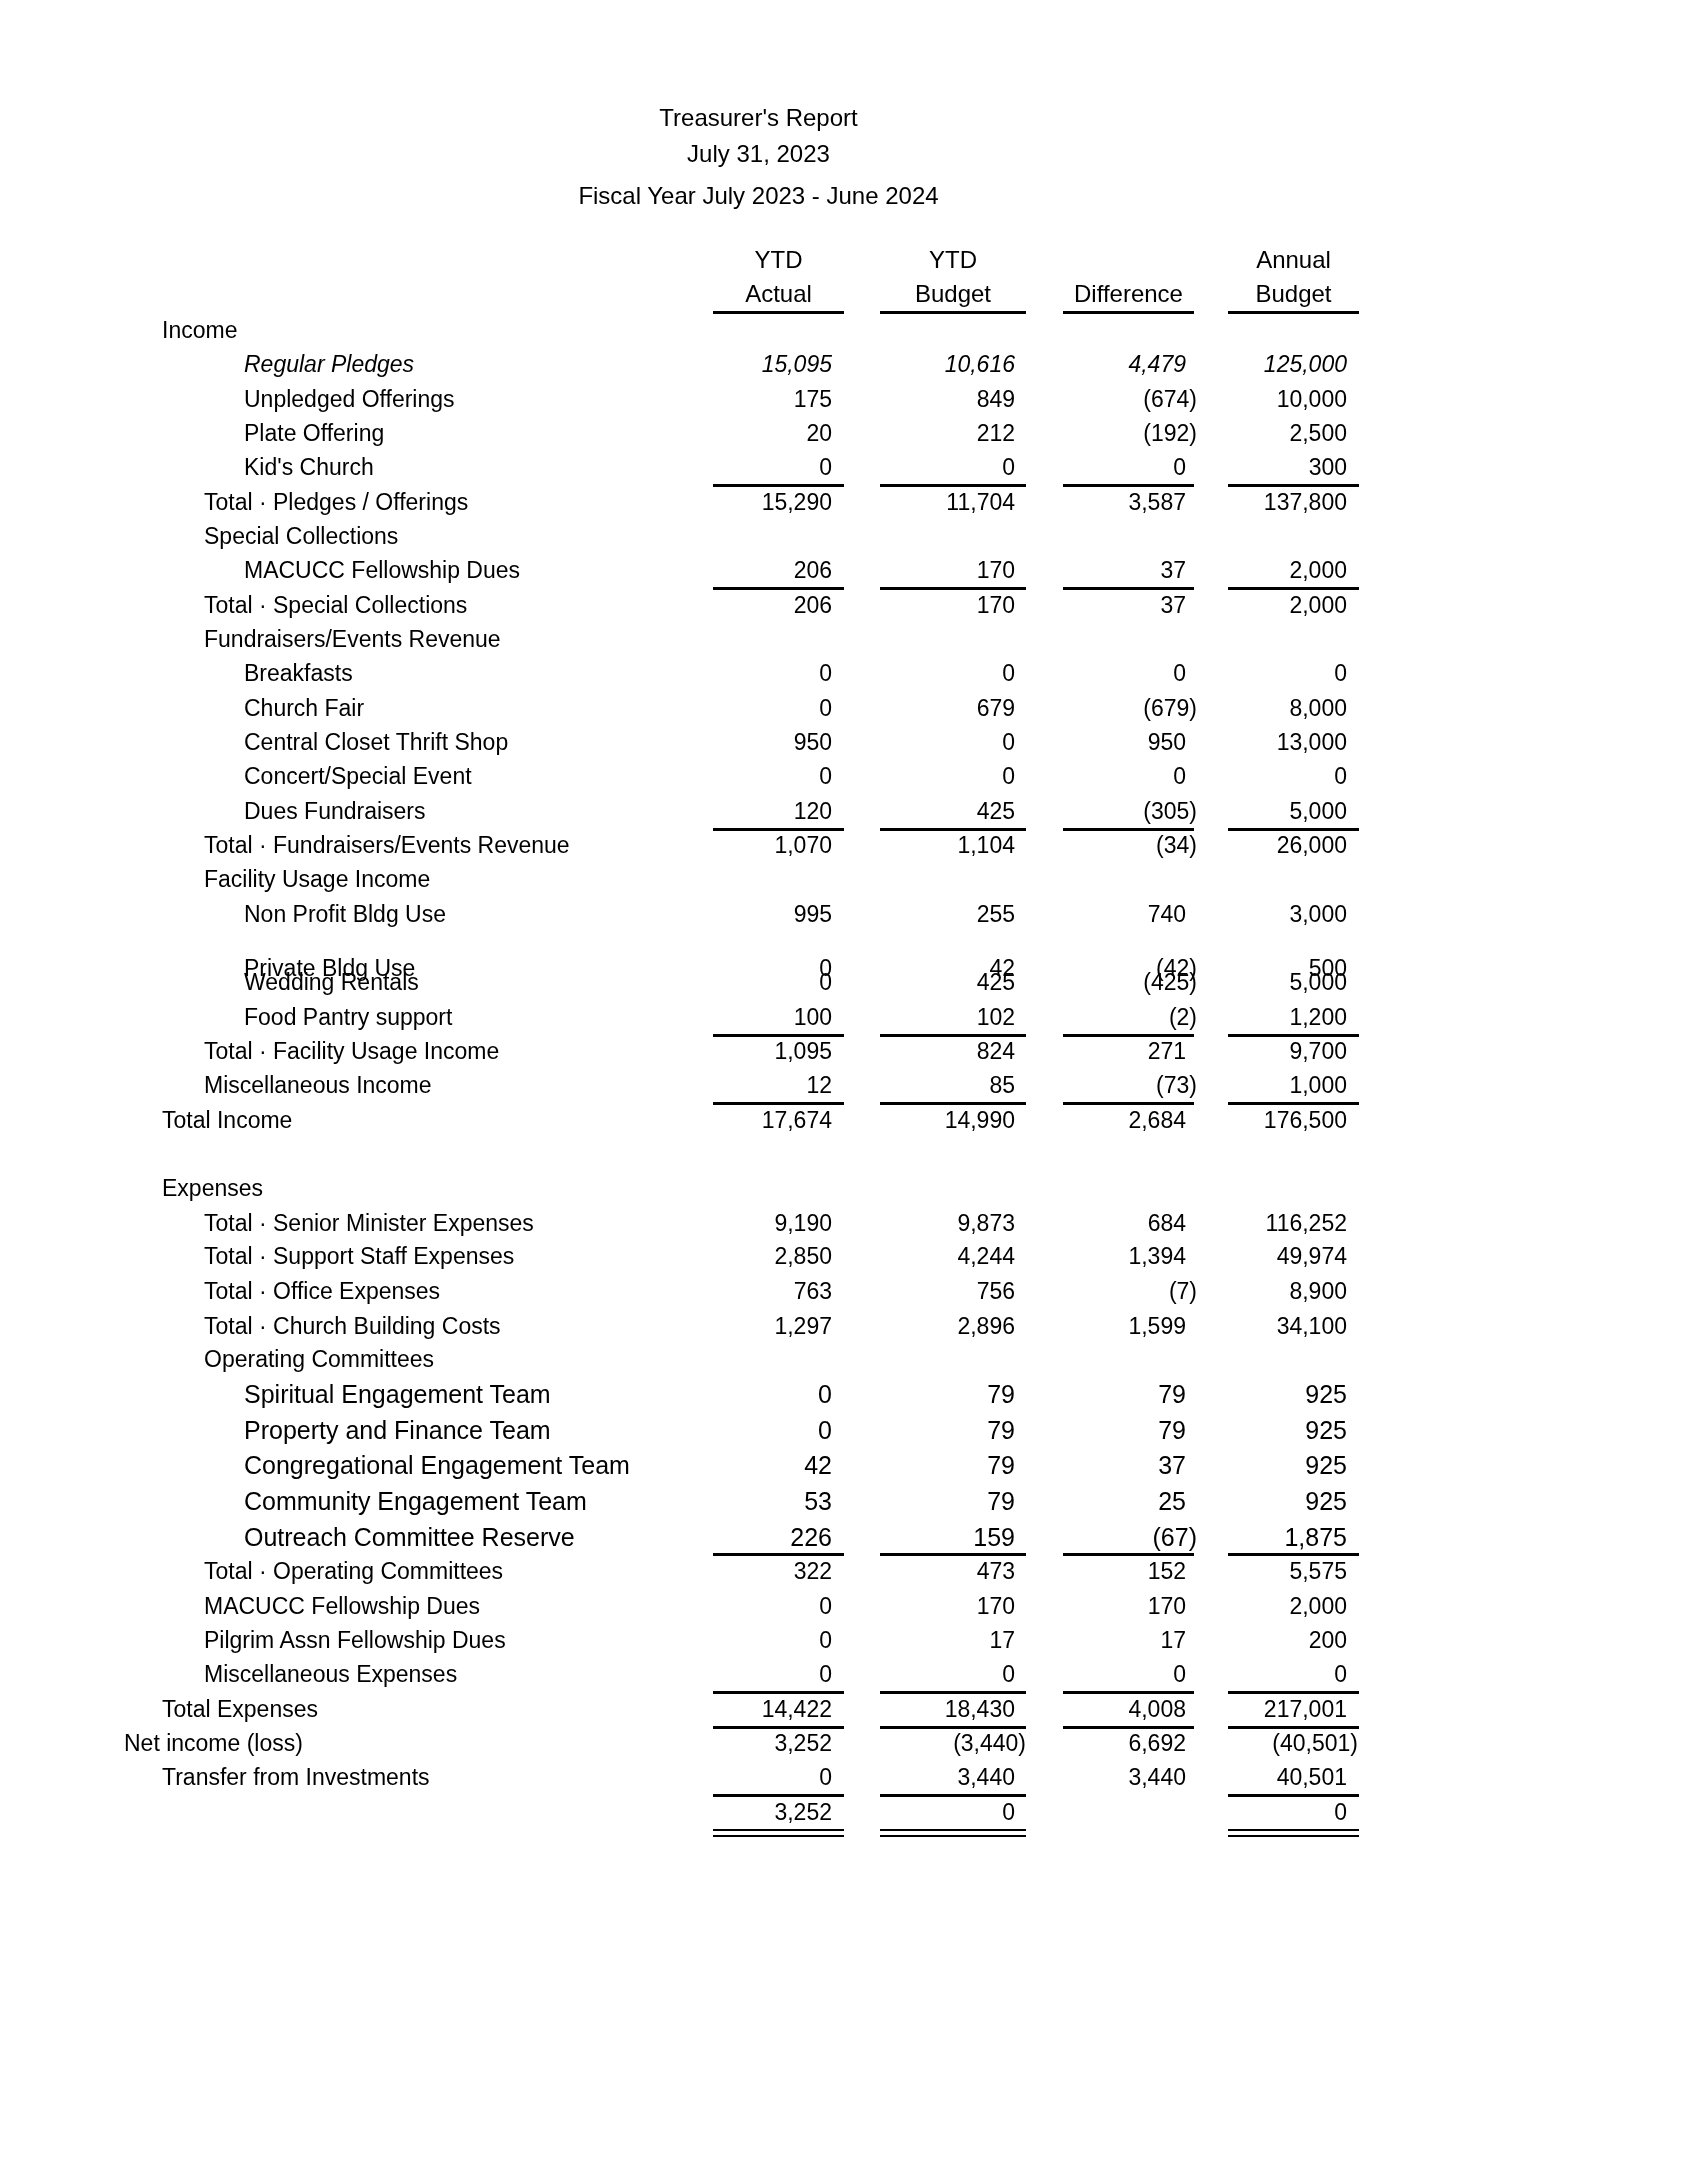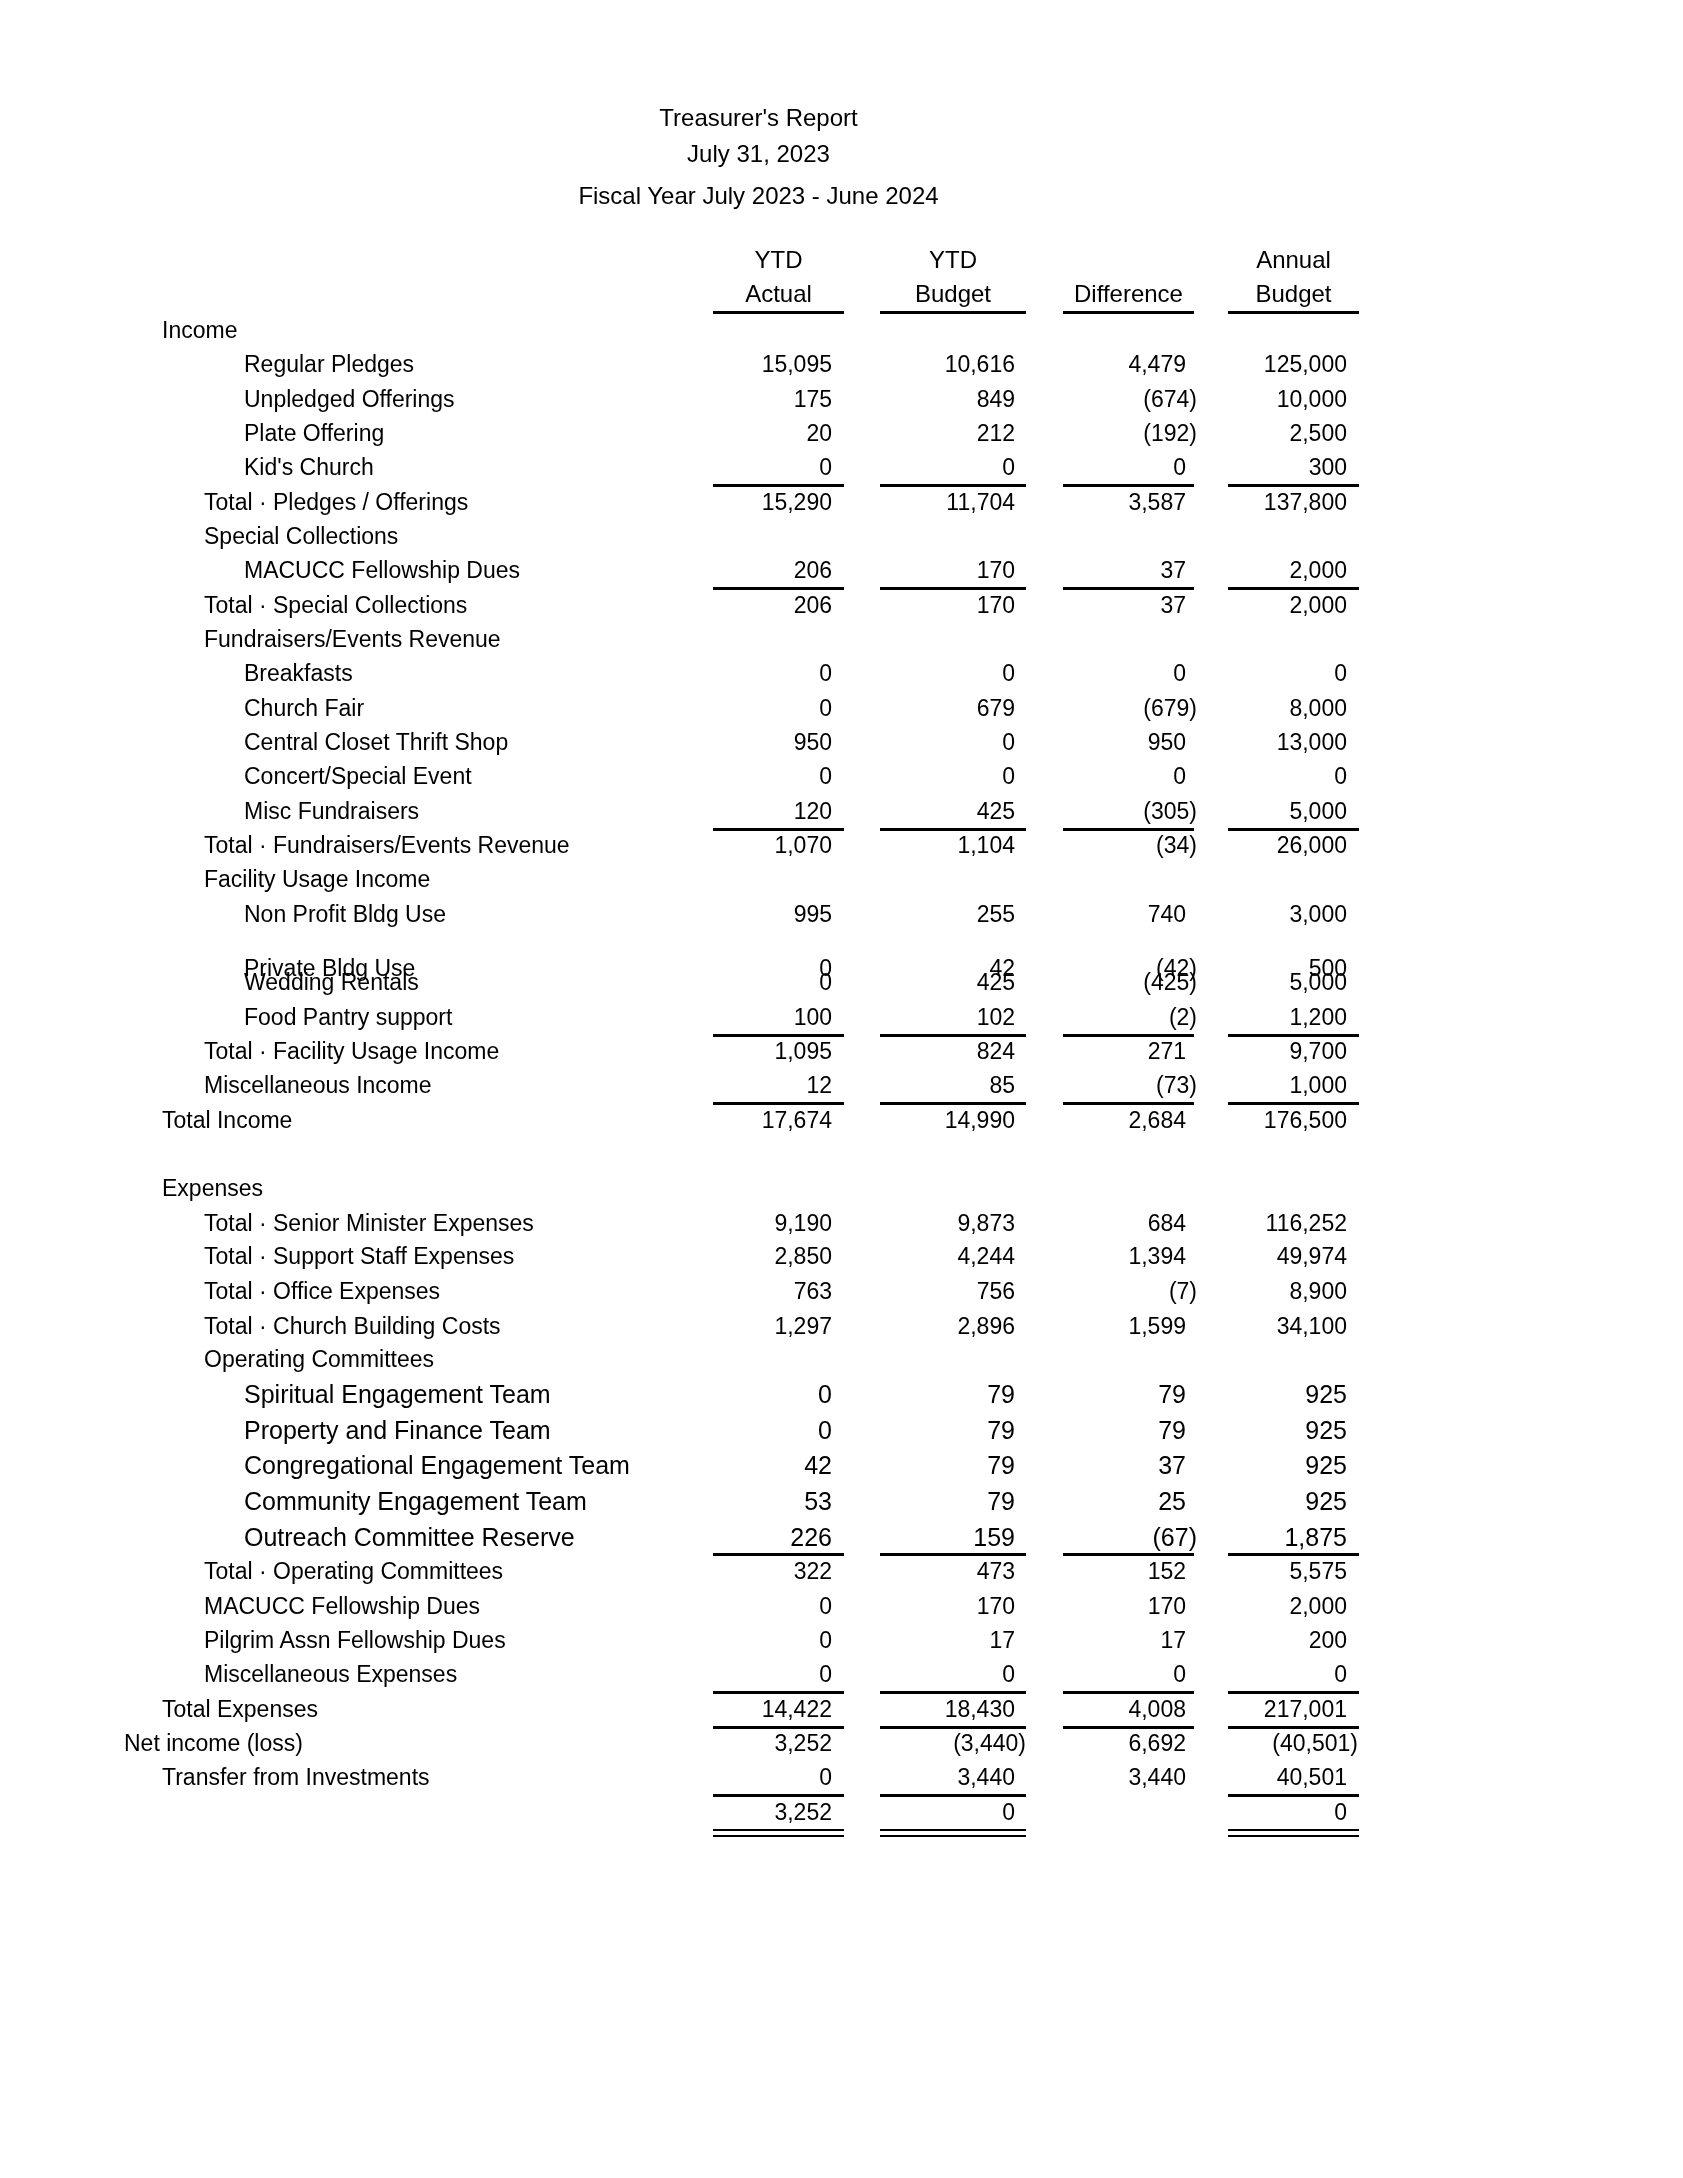--- a/index.html
+++ b/index.html
@@ -47,21 +47,21 @@
 </div>
 
 <div id="report-body">
     <div class="row" style="top: 315px;">
       <div class="lbl lv1">Income</div>
       <div class="num c0"></div>
       <div class="num c1"></div>
       <div class="num c2"></div>
       <div class="num c3"></div>
     </div>
-    <div class="row" style="top: 349px;">
+    <div class="row" style="top: 349px; font-style: italic;">
       <div class="lbl lv3">Regular Pledges</div>
       <div class="num c0">15,095</div>
       <div class="num c1">10,616</div>
       <div class="num c2">4,479</div>
       <div class="num c3">125,000</div>
     </div>
     <div class="row" style="top: 384px;">
       <div class="lbl lv3">Unpledged Offerings</div>
       <div class="num c0">175</div>
       <div class="num c1">849</div>
@@ -147,21 +147,21 @@
       <div class="num c3">13,000</div>
     </div>
     <div class="row" style="top: 761px;">
       <div class="lbl lv3">Concert/Special Event</div>
       <div class="num c0">0</div>
       <div class="num c1">0</div>
       <div class="num c2">0</div>
       <div class="num c3">0</div>
     </div>
     <div class="row" style="top: 796px;">
-      <div class="lbl lv3">Misc Fundraisers</div>
+      <div class="lbl lv3">Dues Fundraisers</div>
       <div class="num c0">120</div>
       <div class="num c1">425</div>
       <div class="num c2" style="width: 134px;">(305)</div>
       <div class="num c3">5,000</div>
     </div>
     <div class="ul u0" style="top: 828px;"></div>
     <div class="ul u1" style="top: 828px;"></div>
     <div class="ul u3" style="top: 828px;"></div>
     <div class="ul u2" style="top: 828px;"></div>
     <div class="row" style="top: 830px;">

